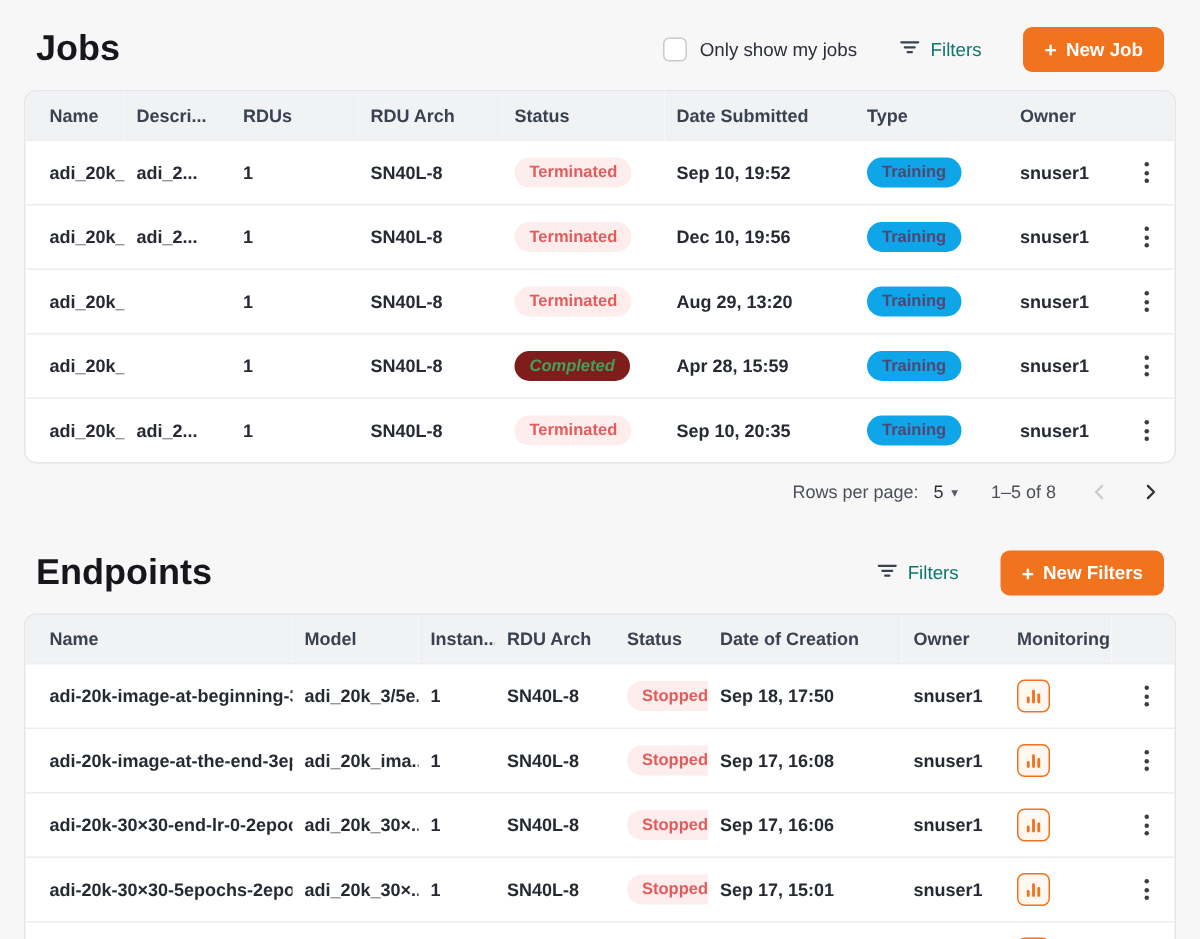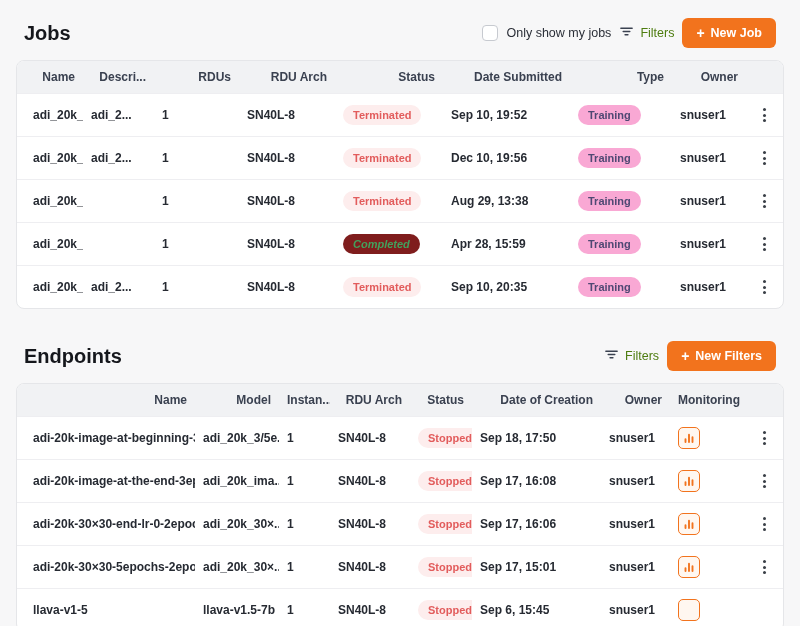--- a/index.html
+++ b/index.html
@@ -10,52 +10,52 @@
     color: #1c1f26;
     overflow: hidden;
   }
   .page { padding: 12px 16px 0; }
 
   
   .section-header {
     display: flex; align-items: center; justify-content: space-between;
     padding: 6px 8px 12px;
   }
-  .section-title { font-size: 20px; font-weight: bold; color: #15171c; }
-  .controls { display: flex; align-items: center; gap: 4px; }
+  .section-title { font-size: 24px; font-weight: bold; color: #15171c; }
+  .controls { display: flex; align-items: center; gap: 24px; }
   .checkbox-group { display: flex; align-items: center; gap: 8px; font-size: 12.5px; color: #2b2f38; cursor: pointer; }
   .checkbox { width: 16px; height: 16px; border: 1.5px solid #c7cad0; border-radius: 4px; background: #fff; flex: 0 0 auto; }
   .btn { display: inline-flex; align-items: center; gap: 6px; font-size: 12.5px; border-radius: 6px; cursor: pointer; border: none; font-family: "Liberation Sans", sans-serif; }
-  .btn-ghost { background: transparent; color: #4d7c0f; padding: 6px 4px; }
+  .btn-ghost { background: transparent; color: #0f766e; padding: 6px 4px; }
   .btn-primary { background: #f2731d; color: #fff; font-weight: bold; padding: 8px 14px; }
   .plus { font-size: 14px; font-weight: bold; line-height: 1; }
 
   
   .card { background: #fff; border: 1px solid #e5e6e9; border-radius: 8px; overflow: hidden; }
   table { width: 100%; border-collapse: collapse; table-layout: fixed; }
   thead th {
-    background: #f1f2f4; text-align: right; font-weight: bold;
+    background: #f1f2f4; text-align: left; font-weight: bold;
     color: #3a4150; font-size: 12px; padding: 9px 8px;
     white-space: nowrap; overflow: hidden;
   }
   tbody td {
     padding: 10px 8px; border-top: 1px solid #eeeef1;
     color: #262a32; font-size: 12px; font-weight: bold;
     white-space: nowrap; overflow: hidden;
   }
   th:first-child, td:first-child { padding-left: 16px; }
   .cell-actions { text-align: right; padding-right: 14px; }
 
   .badge {
     display: inline-block; padding: 4px 10px; border-radius: 20px;
     font-size: 11px; font-weight: bold; line-height: 1.1;
   }
   .badge-terminated, .badge-stopped { background: #fdeded; color: #e25c5c; }
   .badge-completed { background: #7f1d1d; color: #43a05c; font-style: italic; }
-  .badge-training { background: #f9a8d4; color: #4f4873; }
+  .badge-training { background: #0ea5e9; color: #4f4873; }
 
   .kebab { display: inline-flex; flex-direction: column; gap: 2.5px; padding: 4px 5px; cursor: pointer; vertical-align: middle; }
   .kebab i { width: 3px; height: 3px; border-radius: 50%; background: #3a3f47; }
 
   .monitor-box {
     display: inline-flex; align-items: center; justify-content: center;
     width: 22px; height: 22px; border: 1.5px solid #f2731d; border-radius: 5px;
     background: #fff7f0; cursor: pointer; vertical-align: middle;
   }
 
@@ -156,21 +156,21 @@
                   <i></i>
                   <i></i>
                 </span></td>
           </tr>
           <tr>
             <td>adi_20k_...</td>
             <td></td>
             <td>1</td>
             <td>SN40L-8</td>
             <td><span class="badge badge-terminated">Terminated</span></td>
-            <td>Aug 29, 13:38</td>
+            <td>Aug 29, 13:20</td>
             <td><span class="badge badge-training">Training</span></td>
             <td>snuser1</td>
             <td class="cell-actions"><span class="kebab">
                   <i></i>
                   <i></i>
                   <i></i>
                 </span></td>
           </tr>
           <tr>
             <td>adi_20k_...</td>
@@ -199,20 +199,38 @@
             <td class="cell-actions"><span class="kebab">
                   <i></i>
                   <i></i>
                   <i></i>
                 </span></td>
           </tr>
         </tbody>
       </table>
     </div>
 
+    <div class="pagination">
+      <div class="rpp">
+        <span>Rows per page:</span>
+        <span class="rpp-select">
+          <span>5</span>
+          <span class="caret">▾</span>
+        </span>
+      </div>
+      <span>1–5 of 8</span>
+      <div class="pager-arrows">
+        <svg width="14" height="14" viewBox="0 0 24 24">
+            <path d="M15 5l-7 7 7 7" stroke="#c8cbd0" stroke-width="2.6" fill="none" stroke-linecap="round" stroke-linejoin="round"></path>
+          </svg>
+        <svg width="14" height="14" viewBox="0 0 24 24">
+            <path d="M9 5l7 7-7 7" stroke="#2f333b" stroke-width="2.6" fill="none" stroke-linecap="round" stroke-linejoin="round"></path>
+          </svg>
+      </div>
+    </div>
   </div>
 
   <div class="section endpoints-section">
     <div class="section-header">
       <div class="section-title">Endpoints</div>
       <div class="controls">
         <button class="btn btn-ghost">
           <span>
             <svg width="15" height="15" viewBox="0 0 16 16">
                 <path d="M2 4.5h12M4.5 8h7M6.5 11.5h3" stroke="#3a4150" stroke-width="1.6" stroke-linecap="round" fill="none"></path>

